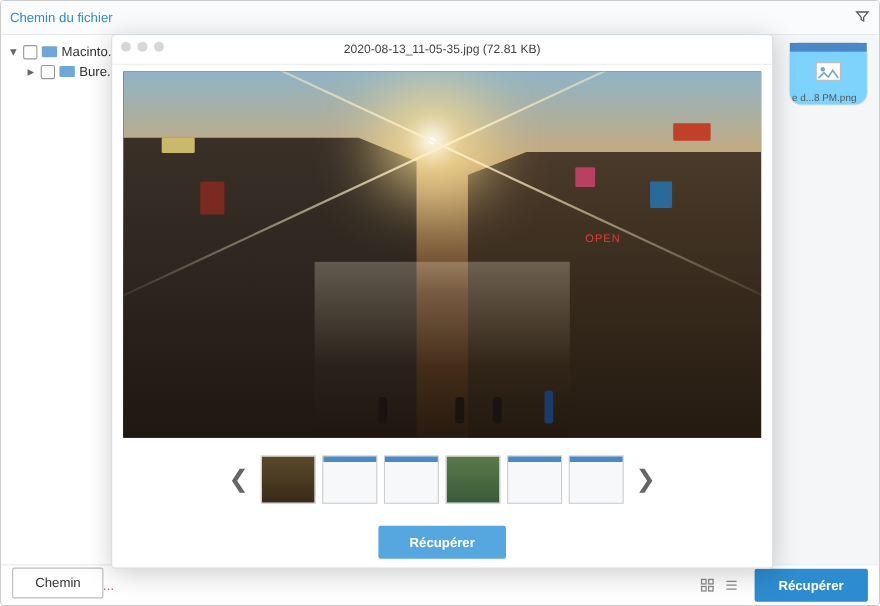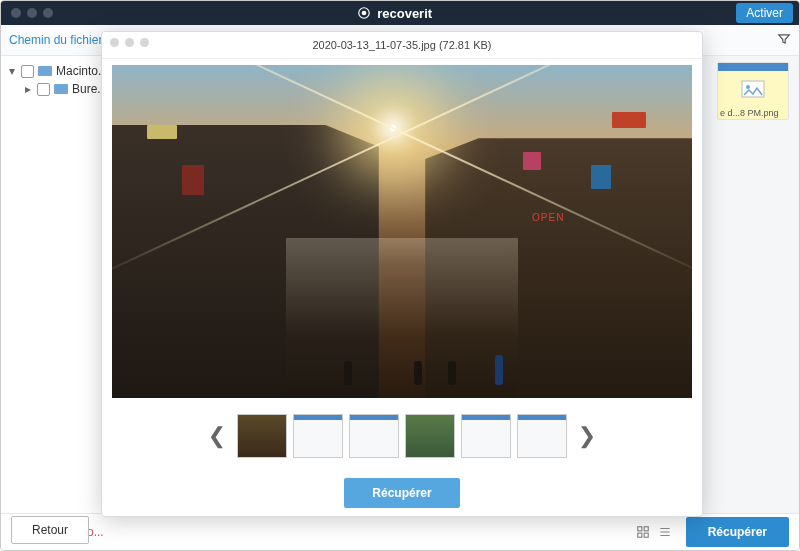--- a/index.html
+++ b/index.html
@@ -15,21 +15,21 @@
 .filter-icon{color:#555}
 .body{flex:1;display:flex;min-height:0}
 .sidebar{width:130px;border-right:1px solid #e5e8eb;padding-top:6px;background:#fff}
 .tree-row{display:flex;align-items:center;gap:4px;padding:2px 6px;font-size:12px;color:#333}
 .tree-row .chev{width:10px;text-align:center;color:#666}
 .tree-row .cb{width:11px;height:11px;border:1px solid #999;border-radius:2px}
 .tree-row .disk{width:14px;height:10px;background:#6fa8d6;border-radius:1px}
 .tree-row.child{padding-left:22px}
 .main{flex:1;background:#f4f6f8;position:relative}
 .thumb-col{position:absolute;right:6px;top:6px;width:76px;display:flex;flex-direction:column;gap:10px}
-.file-card{background:#fef9c3;border:1px solid #e0e3e6;border-radius:2px;width:70px}
+.file-card{background:#7dd3fc;border:1px solid #e0e3e6;border-radius:12px;width:70px}
 .file-card .bar{height:8px;background:#4a88c7}
 .file-card .body2{height:36px;display:flex;align-items:center;justify-content:center}
 .file-card .cap{font-size:9px;color:#555;white-space:nowrap;overflow:hidden;text-overflow:ellipsis;padding:1px 2px}
 .footer{height:36px;border-top:1px solid #e5e8eb;display:flex;align-items:center;justify-content:space-between;padding:0 10px;background:#fff}
 .footer-left{display:flex;align-items:center;gap:10px}
 .recovering{color:#d9534f;font-size:12px;display:flex;align-items:center;gap:4px}
 .retour-btn{border:1px solid #bbb;background:#fff;padding:6px 20px;border-radius:2px;cursor:pointer}
 .view-icons{display:flex;gap:8px;color:#888}
 .recup-btn{background:#2d8ccf;color:#fff;padding:8px 22px;border-radius:2px;font-weight:600;cursor:pointer}
 
@@ -67,35 +67,20 @@
 .s5{right:26%;top:26%;width:18px;height:18px;background:#b84060}
 .open{position:absolute;right:22%;top:44%;color:#e04030;font-weight:400;font-size:10px;letter-spacing:1px}
 .person{position:absolute;bottom:4%;width:8px;height:24px;background:#1a1410;border-radius:3px}
 .p1{left:40%}.p2{left:52%}.p3{left:58%}.p4{left:66%;height:30px;background:#1a3a6a}
 </style>
 </head>
 <body>
 
 <div class="window">
 
-  <div class="titlebar">
-    <div class="mac-dots">
-      <span></span>
-      <span></span>
-      <span></span>
-    </div>
-    <div class="brand">
-      <svg viewBox="0 0 24 24">
-          <circle cx="12" cy="12" r="9" fill="none" stroke="#fff" stroke-width="2"></circle>
-          <circle cx="12" cy="12" r="4" fill="#fff"></circle>
-        </svg>
-      <span>recoverit</span>
-    </div>
-    <div class="activate-btn">Activer</div>
-  </div>
 
   <div class="toolbar">
     <span class="path-label">Chemin du fichier</span>
     <span class="filter-icon">
       <svg width="14" height="14" viewBox="0 0 24 24">
           <path d="M3 5h18l-7 8v6l-4-2v-4z" fill="none" stroke="#555" stroke-width="2"></path>
         </svg>
     </span>
   </div>
 
@@ -151,31 +136,31 @@
             <rect x="14" y="14" width="7" height="7" fill="none" stroke="#888" stroke-width="2"></rect>
           </svg>
         <svg width="14" height="14" viewBox="0 0 24 24">
             <path d="M4 6h16M4 12h16M4 18h16" stroke="#888" stroke-width="2"></path>
           </svg>
       </div>
       <div class="recup-btn">Récupérer</div>
     </div>
   </div>
   <div style="position:absolute;left:10px;bottom:6px">
-    <div class="retour-btn">Retour</div>
+    <div class="retour-btn">Chemin</div>
   </div>
 
   <div class="preview">
     <div class="pv-head">
       <div class="pv-dots">
         <span></span>
         <span></span>
         <span></span>
       </div>
-      <span>2020-03-13_11-07-35.jpg (72.81 KB)</span>
+      <span>2020-08-13_11-05-35.jpg (72.81 KB)</span>
     </div>
     <div class="pv-img">
       <div class="city">
         <div class="bldg l"></div>
         <div class="bldg r"></div>
         <div class="road"></div>
         <div class="sign s1"></div>
           <div class="sign s2"></div>
           <div class="sign s3"></div>
           <div class="sign s4"></div>

